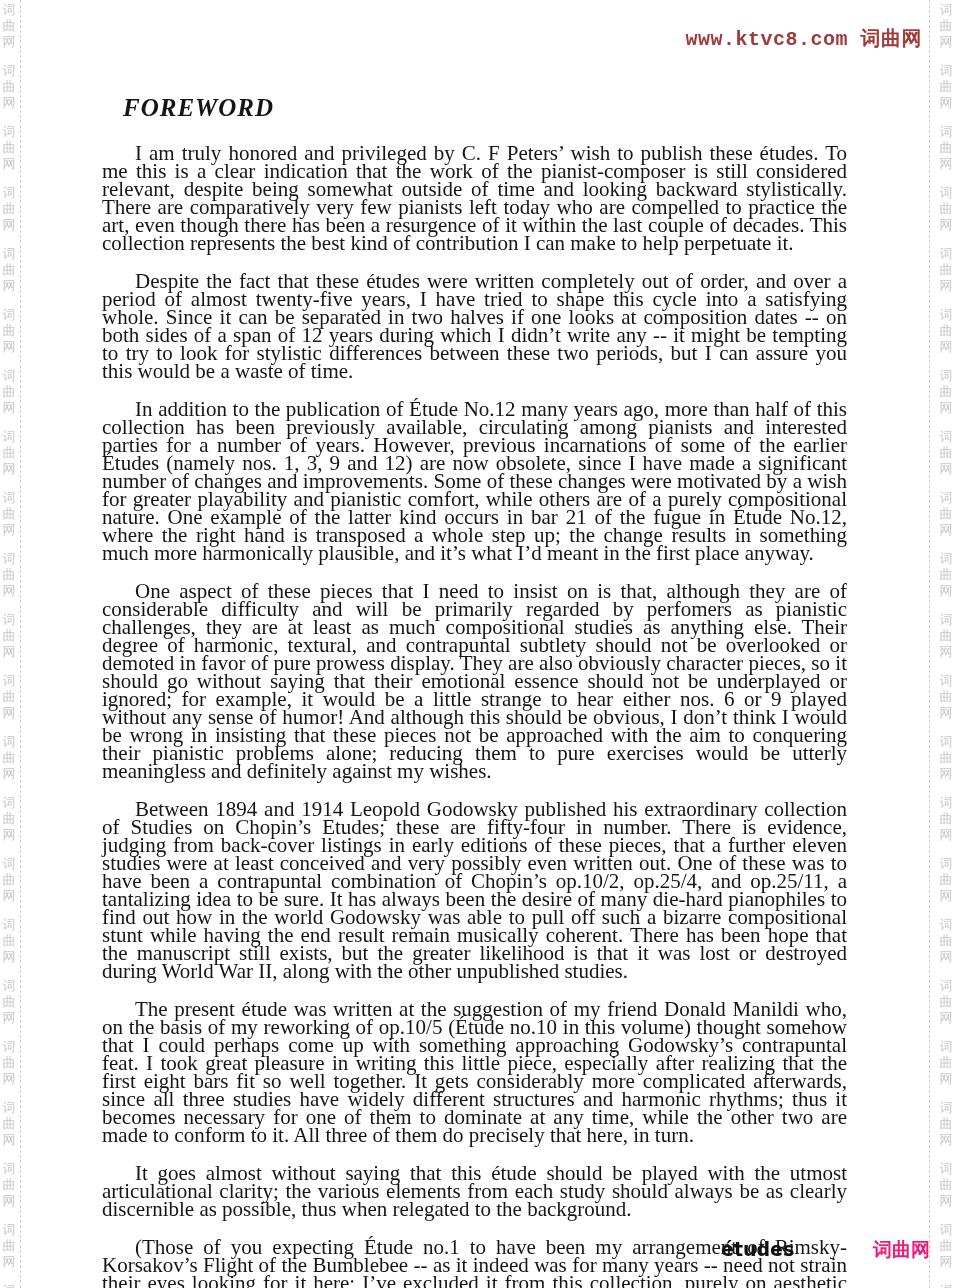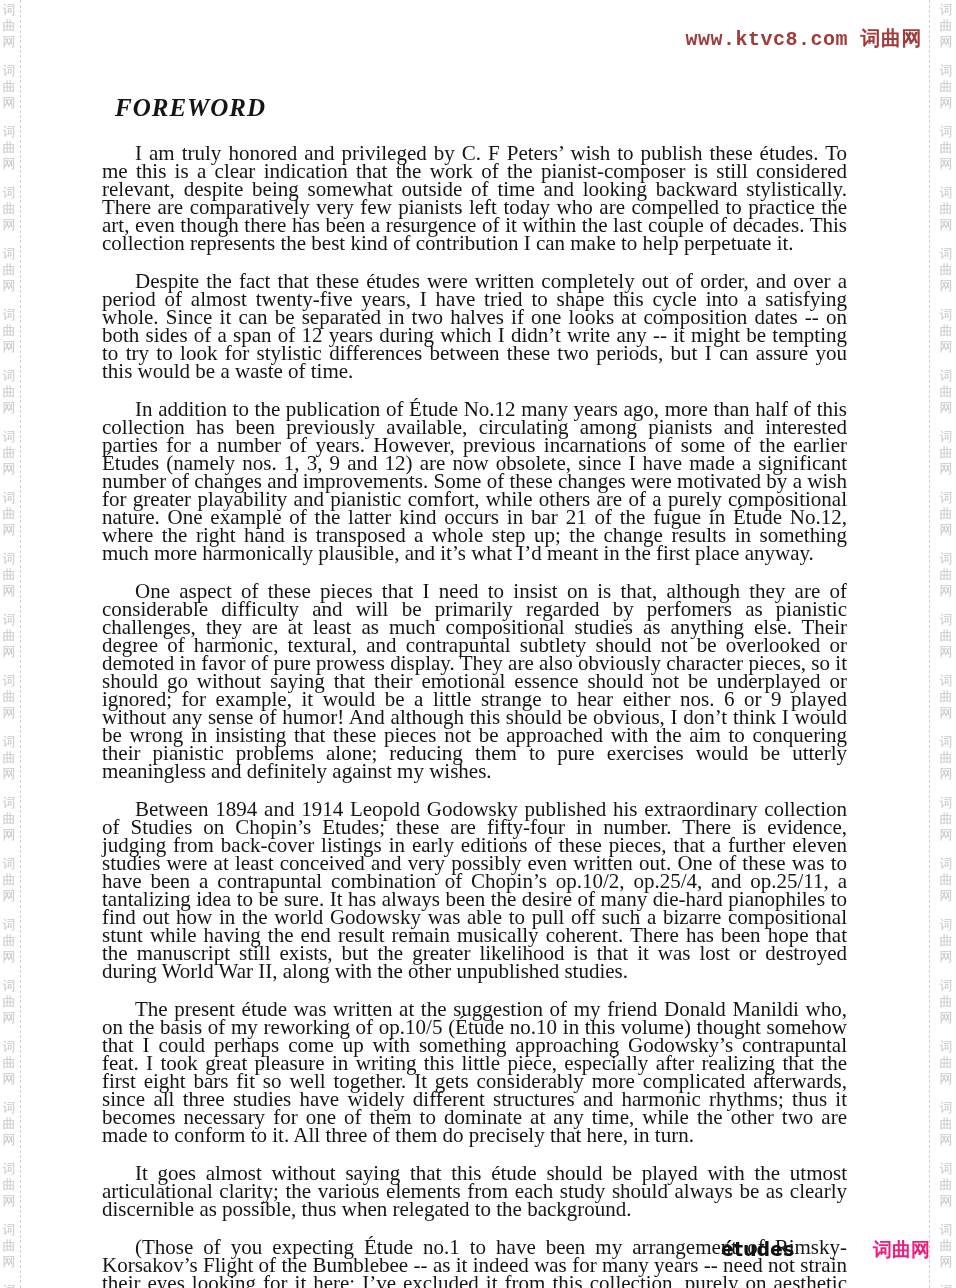--- a/index.html
+++ b/index.html
@@ -59,21 +59,21 @@
 
   
   main {
     position: absolute;
     left: 85px;
     top: 0;
     width: 762px;
     padding-top: 94px;
   }
   h1 {
-    margin: 0 0 22px 30px;
+    margin: 0 0 22px 38px;
     font-size: 25px;
     font-style: italic;
     font-weight: 600;
     letter-spacing: 1px;
   }
   p {
     margin: 0 0 20px 17px;
     font-size: 21px;
     line-height: 18px;
     text-align: justify;

